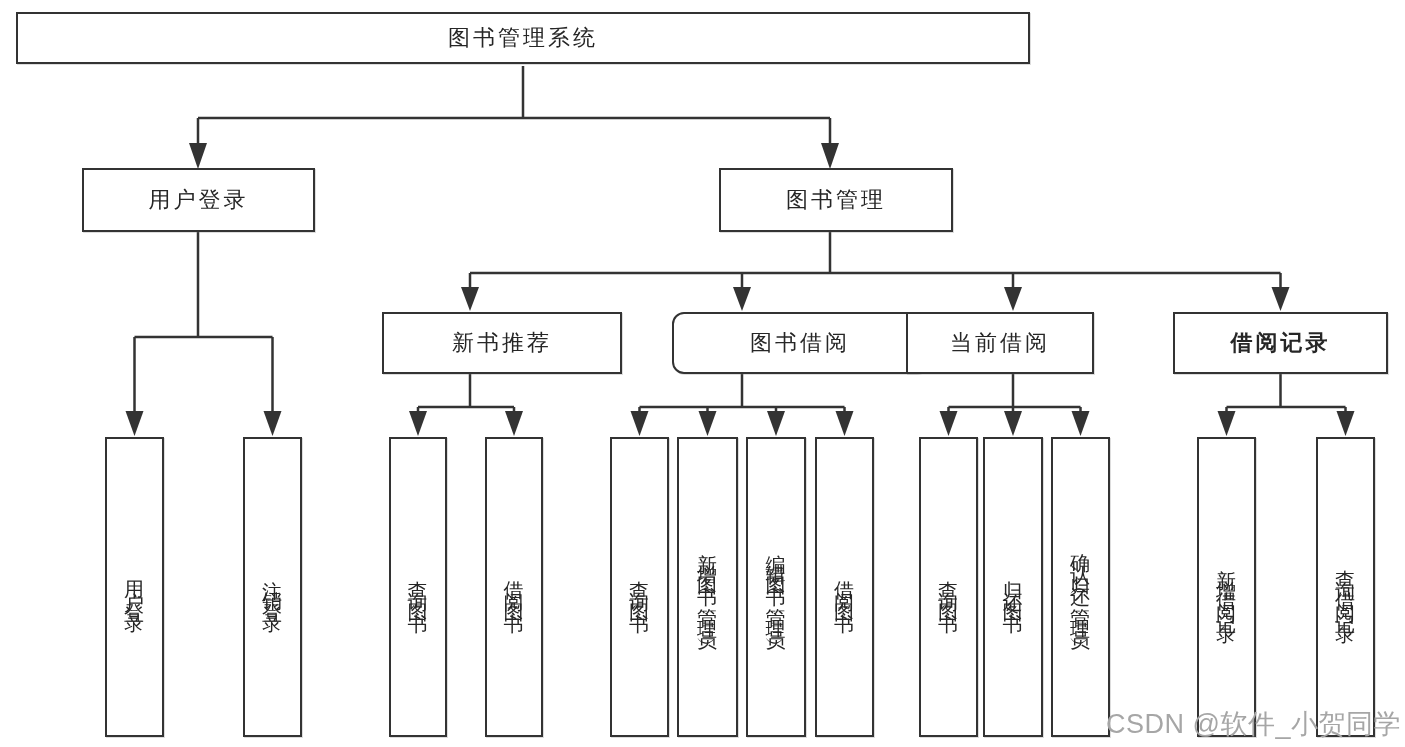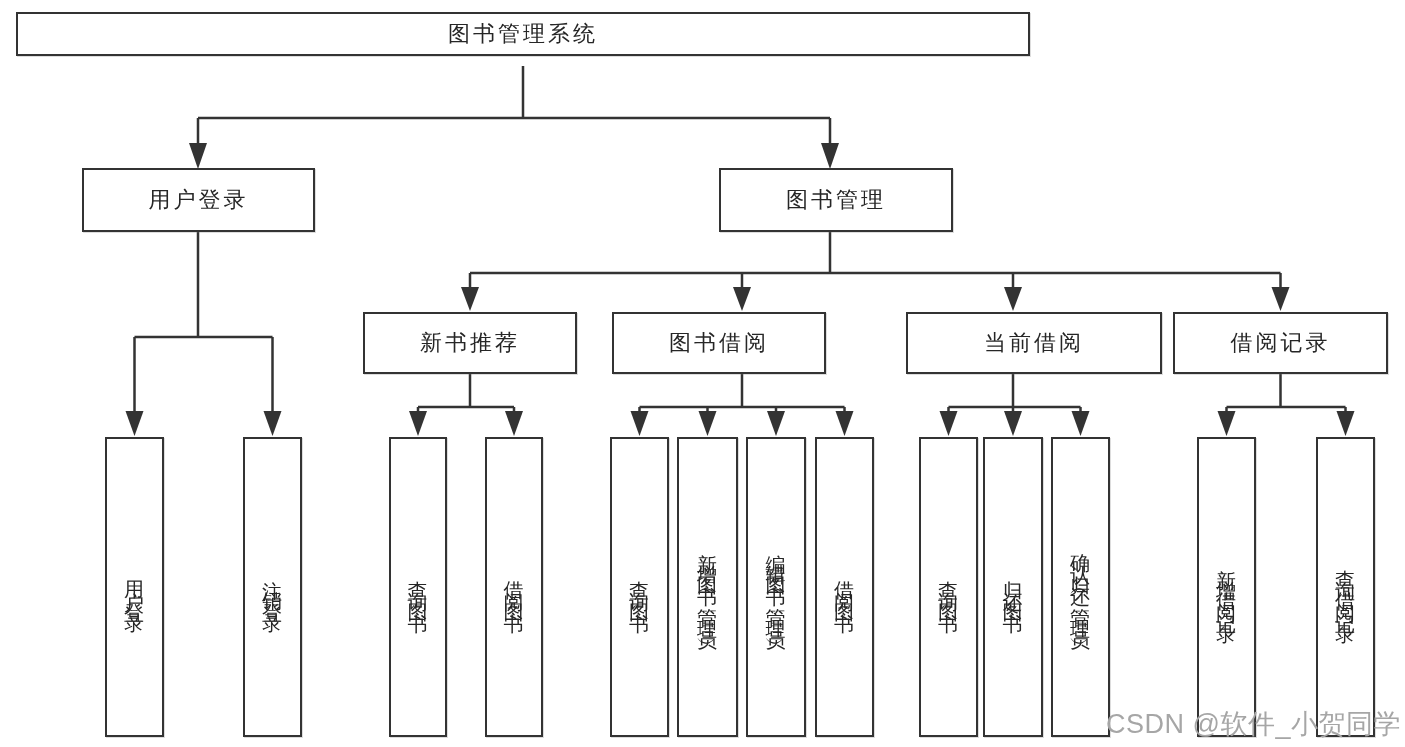--- a/index.html
+++ b/index.html
@@ -110,29 +110,29 @@
     <polygon fill="var(--line)" points="698.5,411 716.5,411 707.5,436"></polygon>
     <polygon fill="var(--line)" points="767,411 785,411 776,436"></polygon>
     <polygon fill="var(--line)" points="835.5,411 853.5,411 844.5,436"></polygon>
     <polygon fill="var(--line)" points="939.5,411 957.5,411 948.5,436"></polygon>
     <polygon fill="var(--line)" points="1004,411 1022,411 1013,436"></polygon>
     <polygon fill="var(--line)" points="1071.5,411 1089.5,411 1080.5,436"></polygon>
     <polygon fill="var(--line)" points="1217.5,411 1235.5,411 1226.5,436"></polygon>
     <polygon fill="var(--line)" points="1336.5,411 1354.5,411 1345.5,436"></polygon>
   </svg>
 
-  <div class="box" style="left:16px; top:12px; width:1014px; height:44px;">图书管理系统</div>
+  <div class="box" style="left:16px; top:12px; width:1014px; height:52px;">图书管理系统</div>
 
   <div class="box" style="left:82px; top:168px; width:233px; height:64px;">用户登录</div>
   <div class="box" style="left:713px; top:168px; width:234px; height:64px;margin-left:6px;">图书管理</div>
 
-  <div class="box" style="left:363px; top:312px; width:214px; height:62px;">新书推荐</div>
-  <div class="box" style="left:612px; top:312px; width:214px; height:62px;">图书借阅</div>
-  <div class="box" style="left:906px; top:312px; width:256px; height:62px;">当前借阅</div>
-  <div class="box" style="left:1173px; top:312px; width:215px; height:62px;">借阅记录</div>
+  <div class="box" style="left:382px; top:312px; width:240px; height:62px;">新书推荐</div>
+  <div class="box" style="left:672px; top:312px; width:256px; height:62px;border-radius:12px;">图书借阅</div>
+  <div class="box" style="left:906px; top:312px; width:188px; height:62px;">当前借阅</div>
+  <div class="box" style="left:1173px; top:312px; width:215px; height:62px;font-weight:bold;">借阅记录</div>
 
   <div class="box leaf" style="left:105px; top:437px; width:59px; height:300px;">
     <span class="vtext">用户登录</span>
   </div>
   <div class="box leaf" style="left:243px; top:437px; width:59px; height:300px;">
     <span class="vtext">注销登录</span>
   </div>
 
   <div class="box leaf" style="left:389px; top:437px; width:58px; height:300px;">
     <span class="vtext">查询图书</span>

